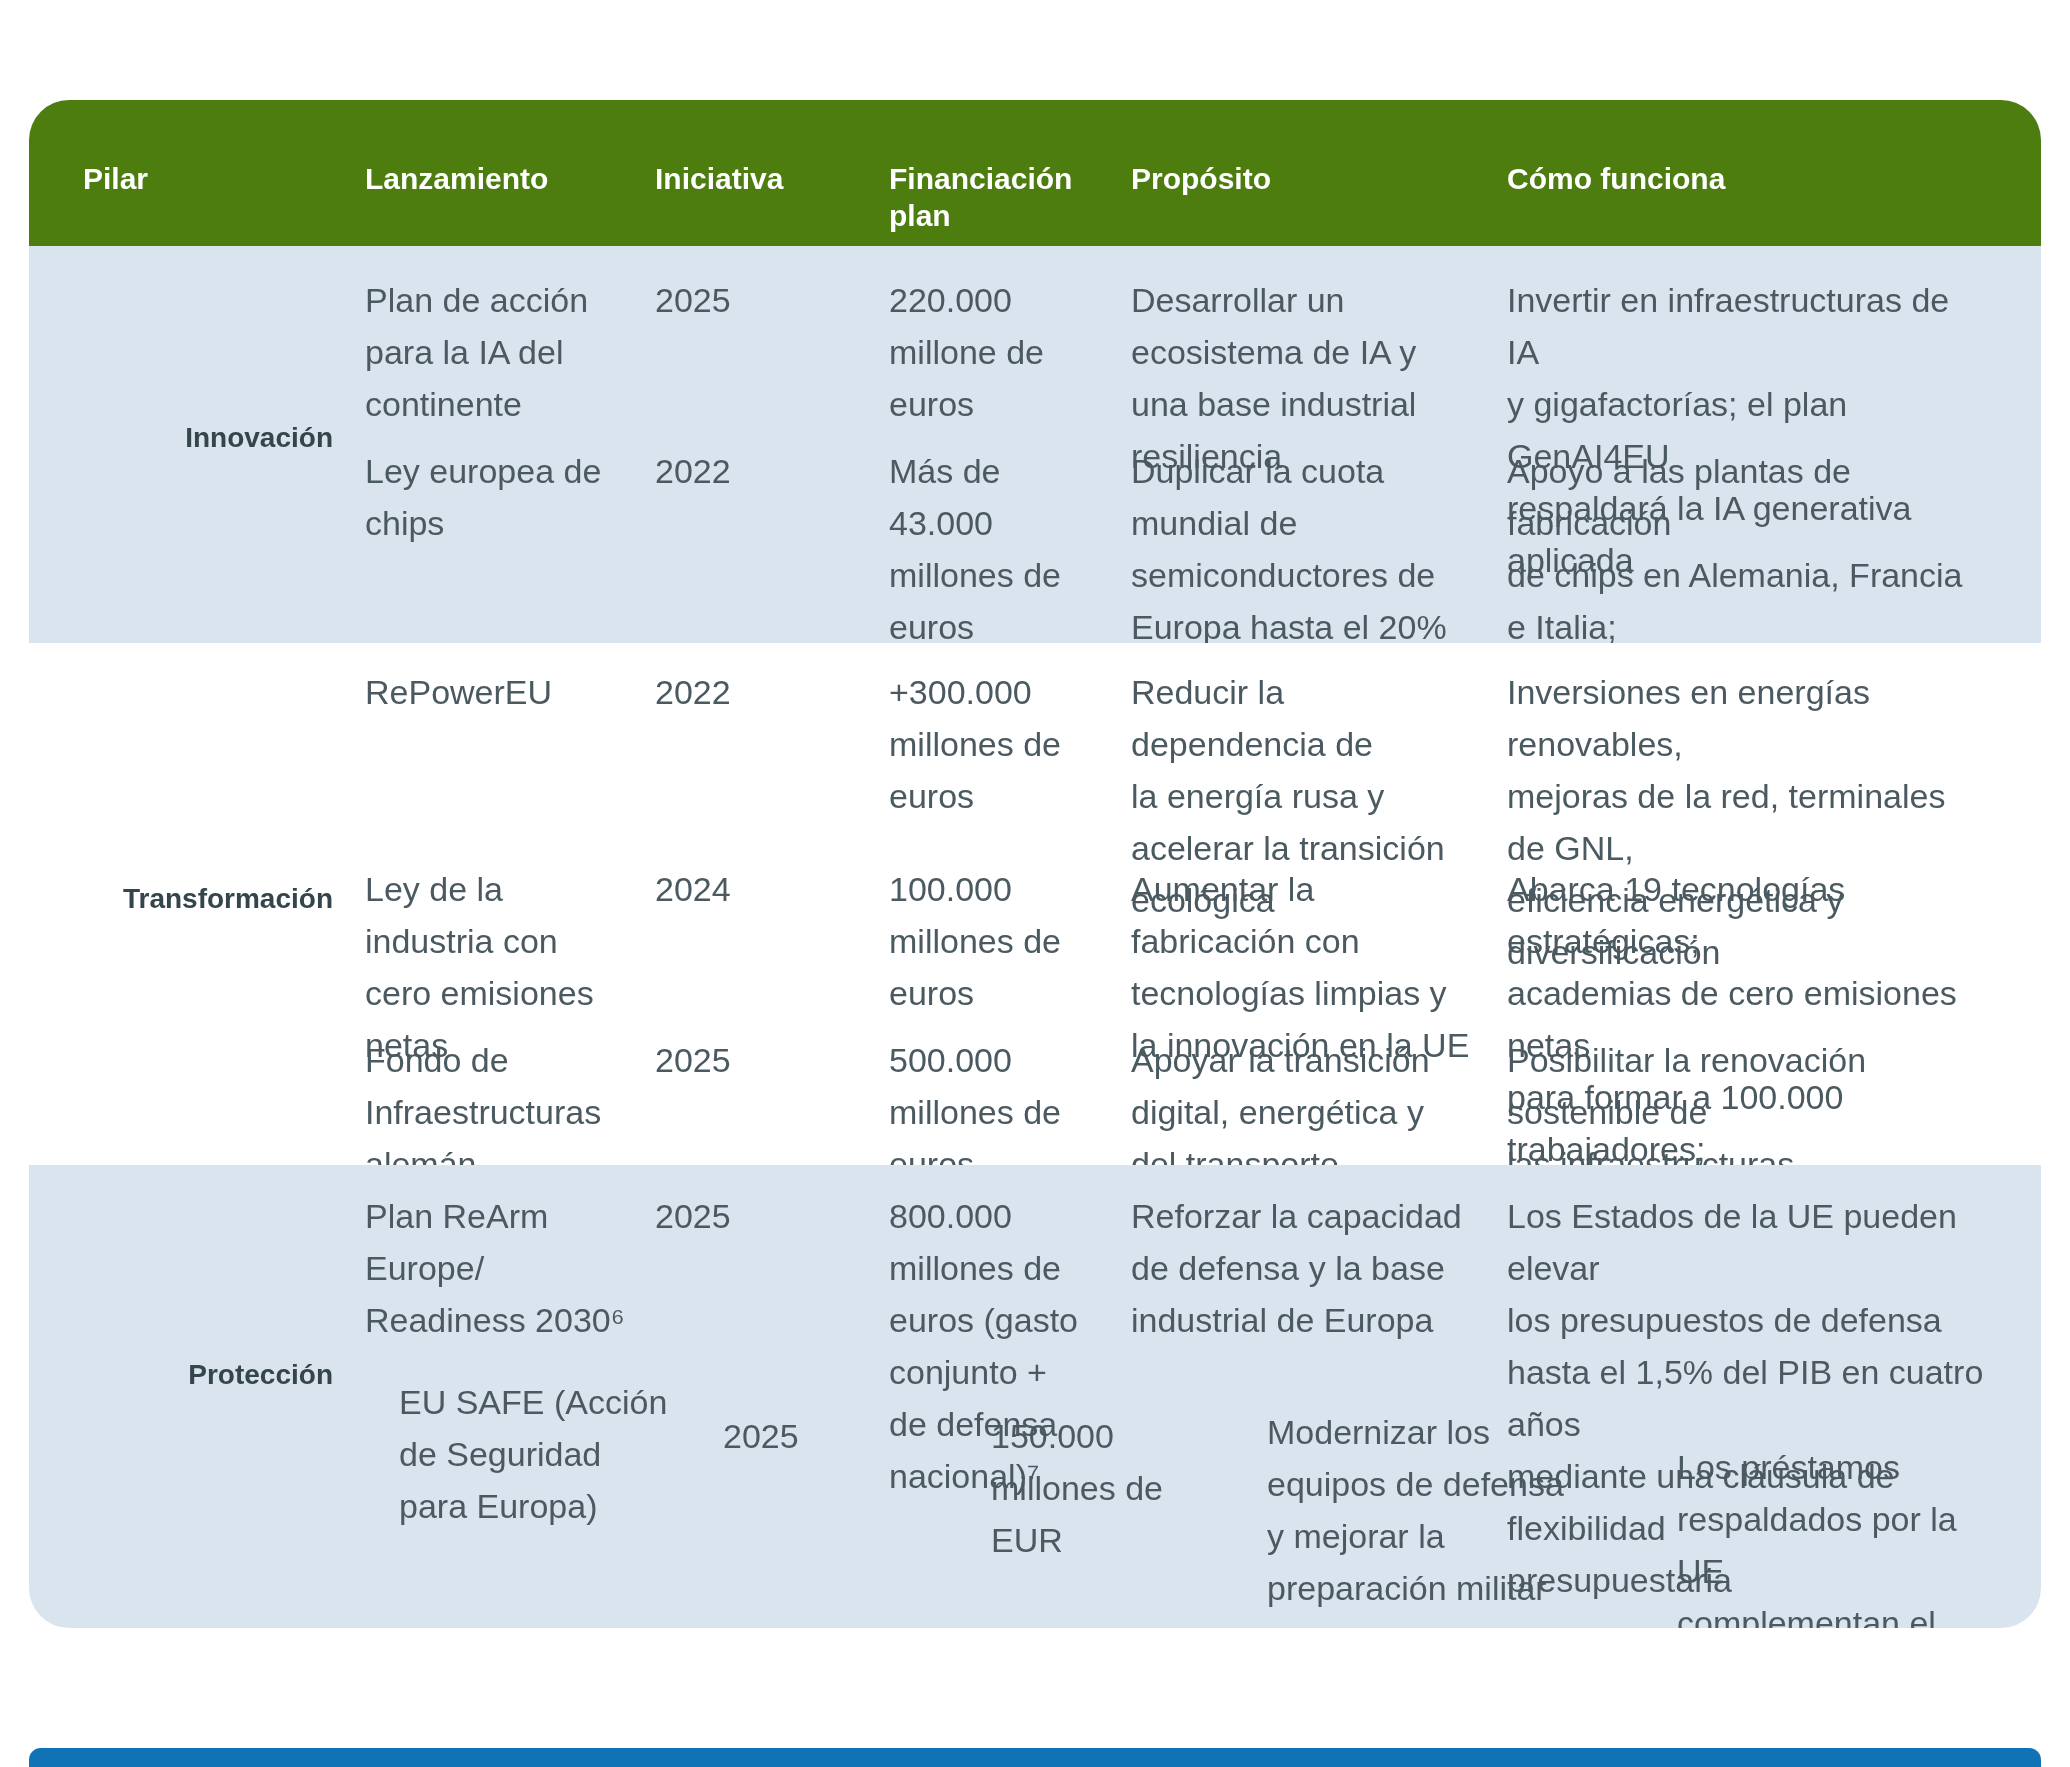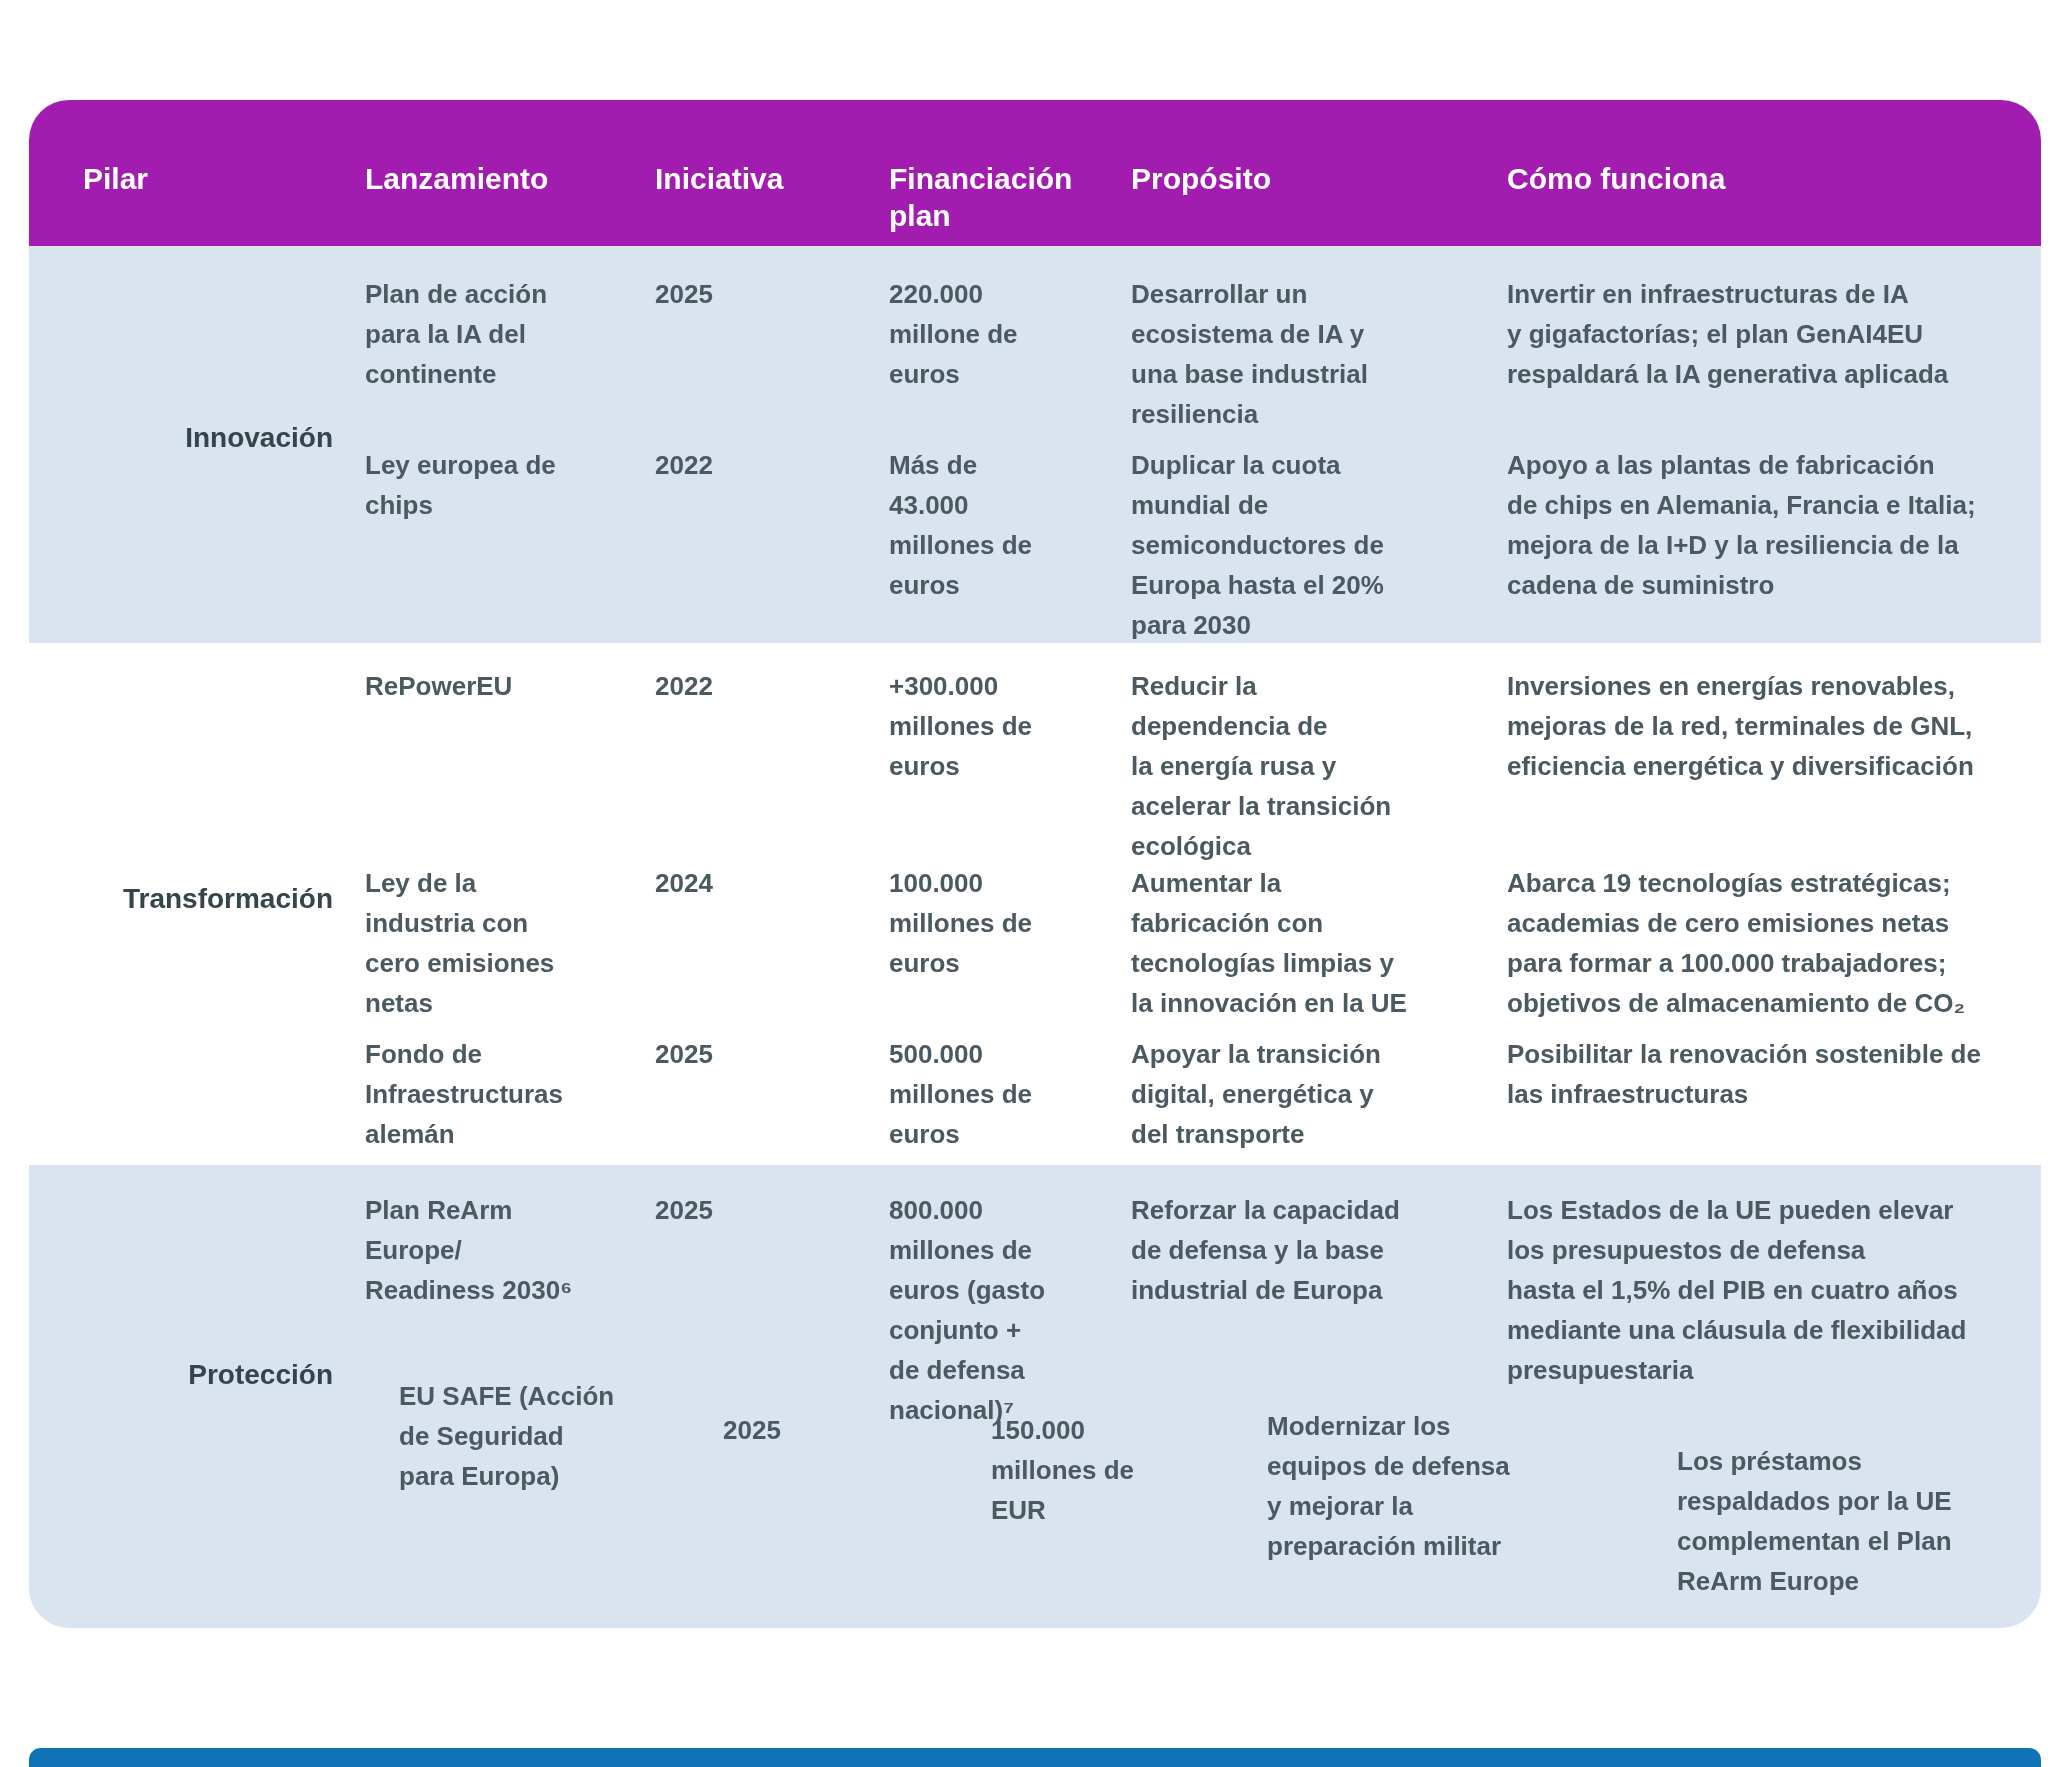--- a/index.html
+++ b/index.html
@@ -16,21 +16,21 @@
   }
 
   .grid{
     display:grid;
     grid-template-columns:282px 290px 234px 242px 376px 1fr;
     padding-left:54px;padding-right:25px;
     box-sizing:border-box;
   }
 
   .thead{
-    height:146px;background:#a21caf;color:#ffffff;
+    height:146px;background:#4d7c0f;color:#ffffff;
     font-size:30px;font-weight:bold;line-height:37px;
     padding-top:60px;
   }
   .thead .hcell{white-space:pre-line;}
 
   .section{position:relative;width:100%;}
   .sec-light{background:#D9E4EE;}
   .sec-white{background:#ffffff;}
   .sec-innovacion{height:397px;}
   .sec-transformacion{height:522px;}
@@ -38,22 +38,22 @@
 
   .pillar{
     position:absolute;left:54px;width:250px;
     font-size:28px;font-weight:bold;color:#35454C;
     line-height:35px;
     text-align:right;
   }
 
   .row{position:absolute;left:0;right:0;}
   .cell{
-    font-size:26px;line-height:40px;color:#4B5A61;
-    white-space:pre-line;padding-right:20px;box-sizing:border-box;font-weight:bold;
+    font-size:34px;line-height:52px;color:#4B5A61;
+    white-space:pre-line;padding-right:20px;box-sizing:border-box;
   }
   .cell.como{padding-right:28px;}
 
   .bottom-band{
     position:absolute;left:29px;top:1748px;width:2012px;height:19px;
     background:#1073B6;border-radius:11.7px 11.7px 0 0;
   }
 </style>
 </head>
 <body>

